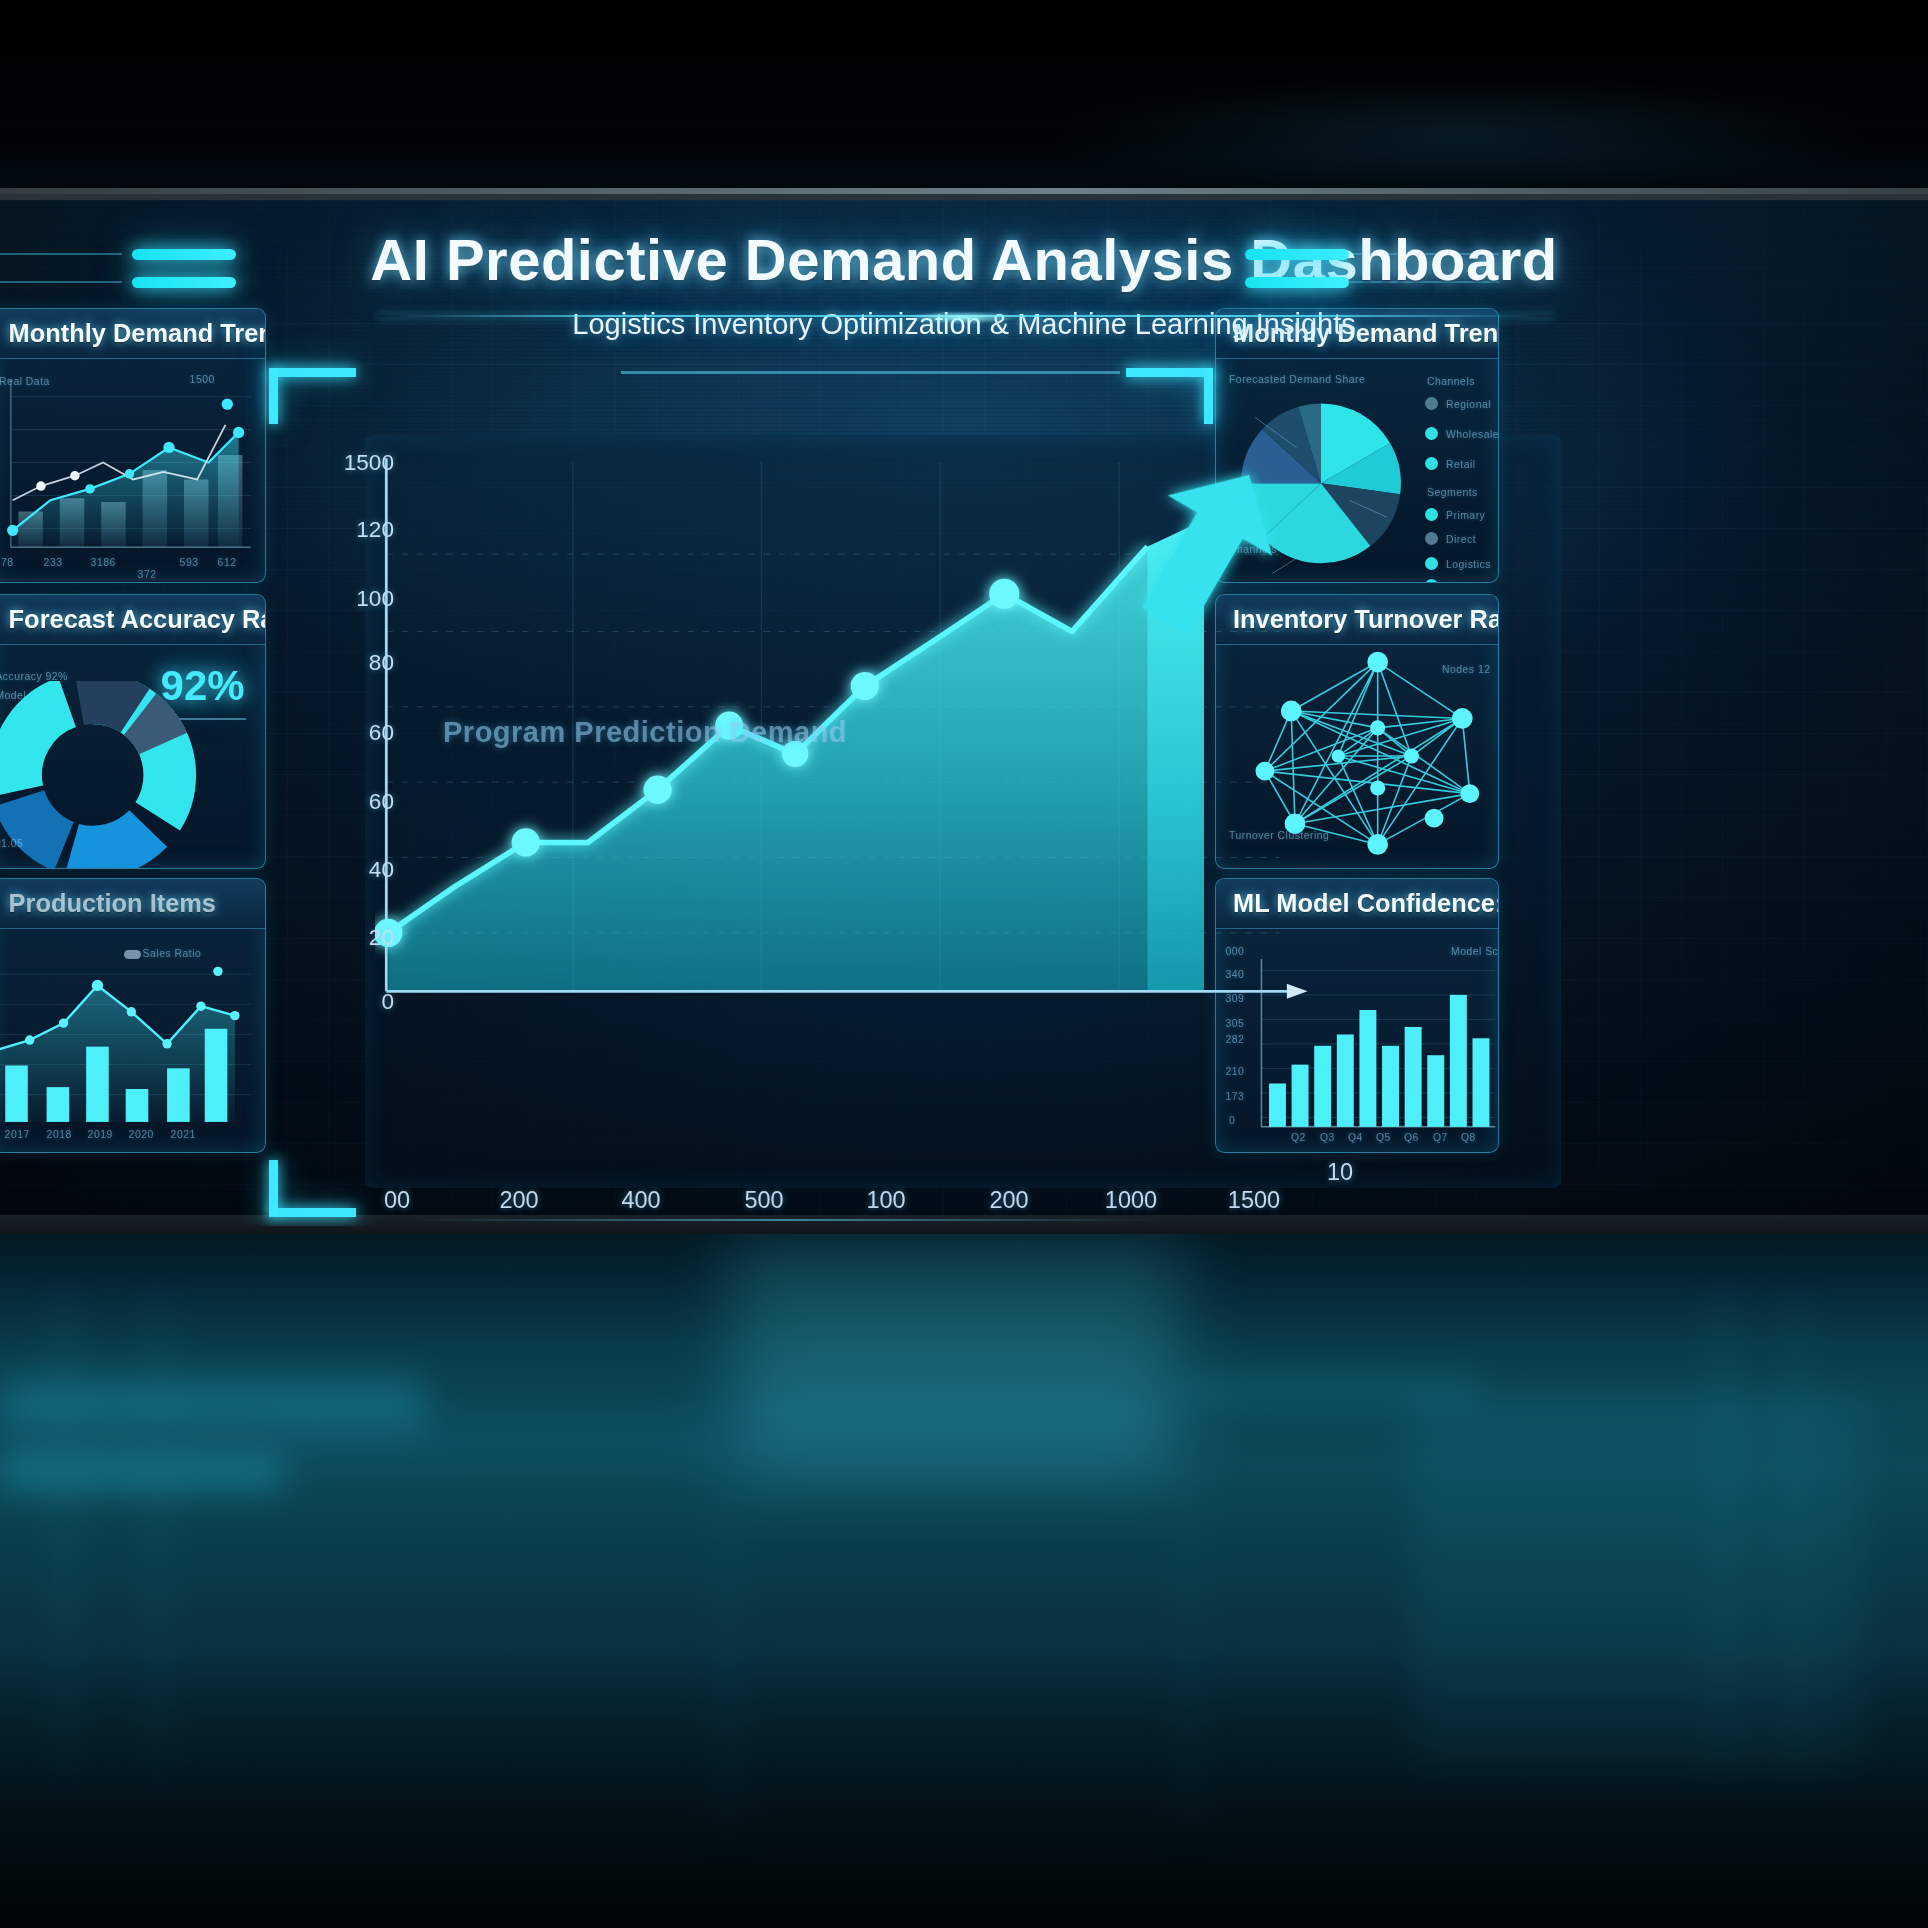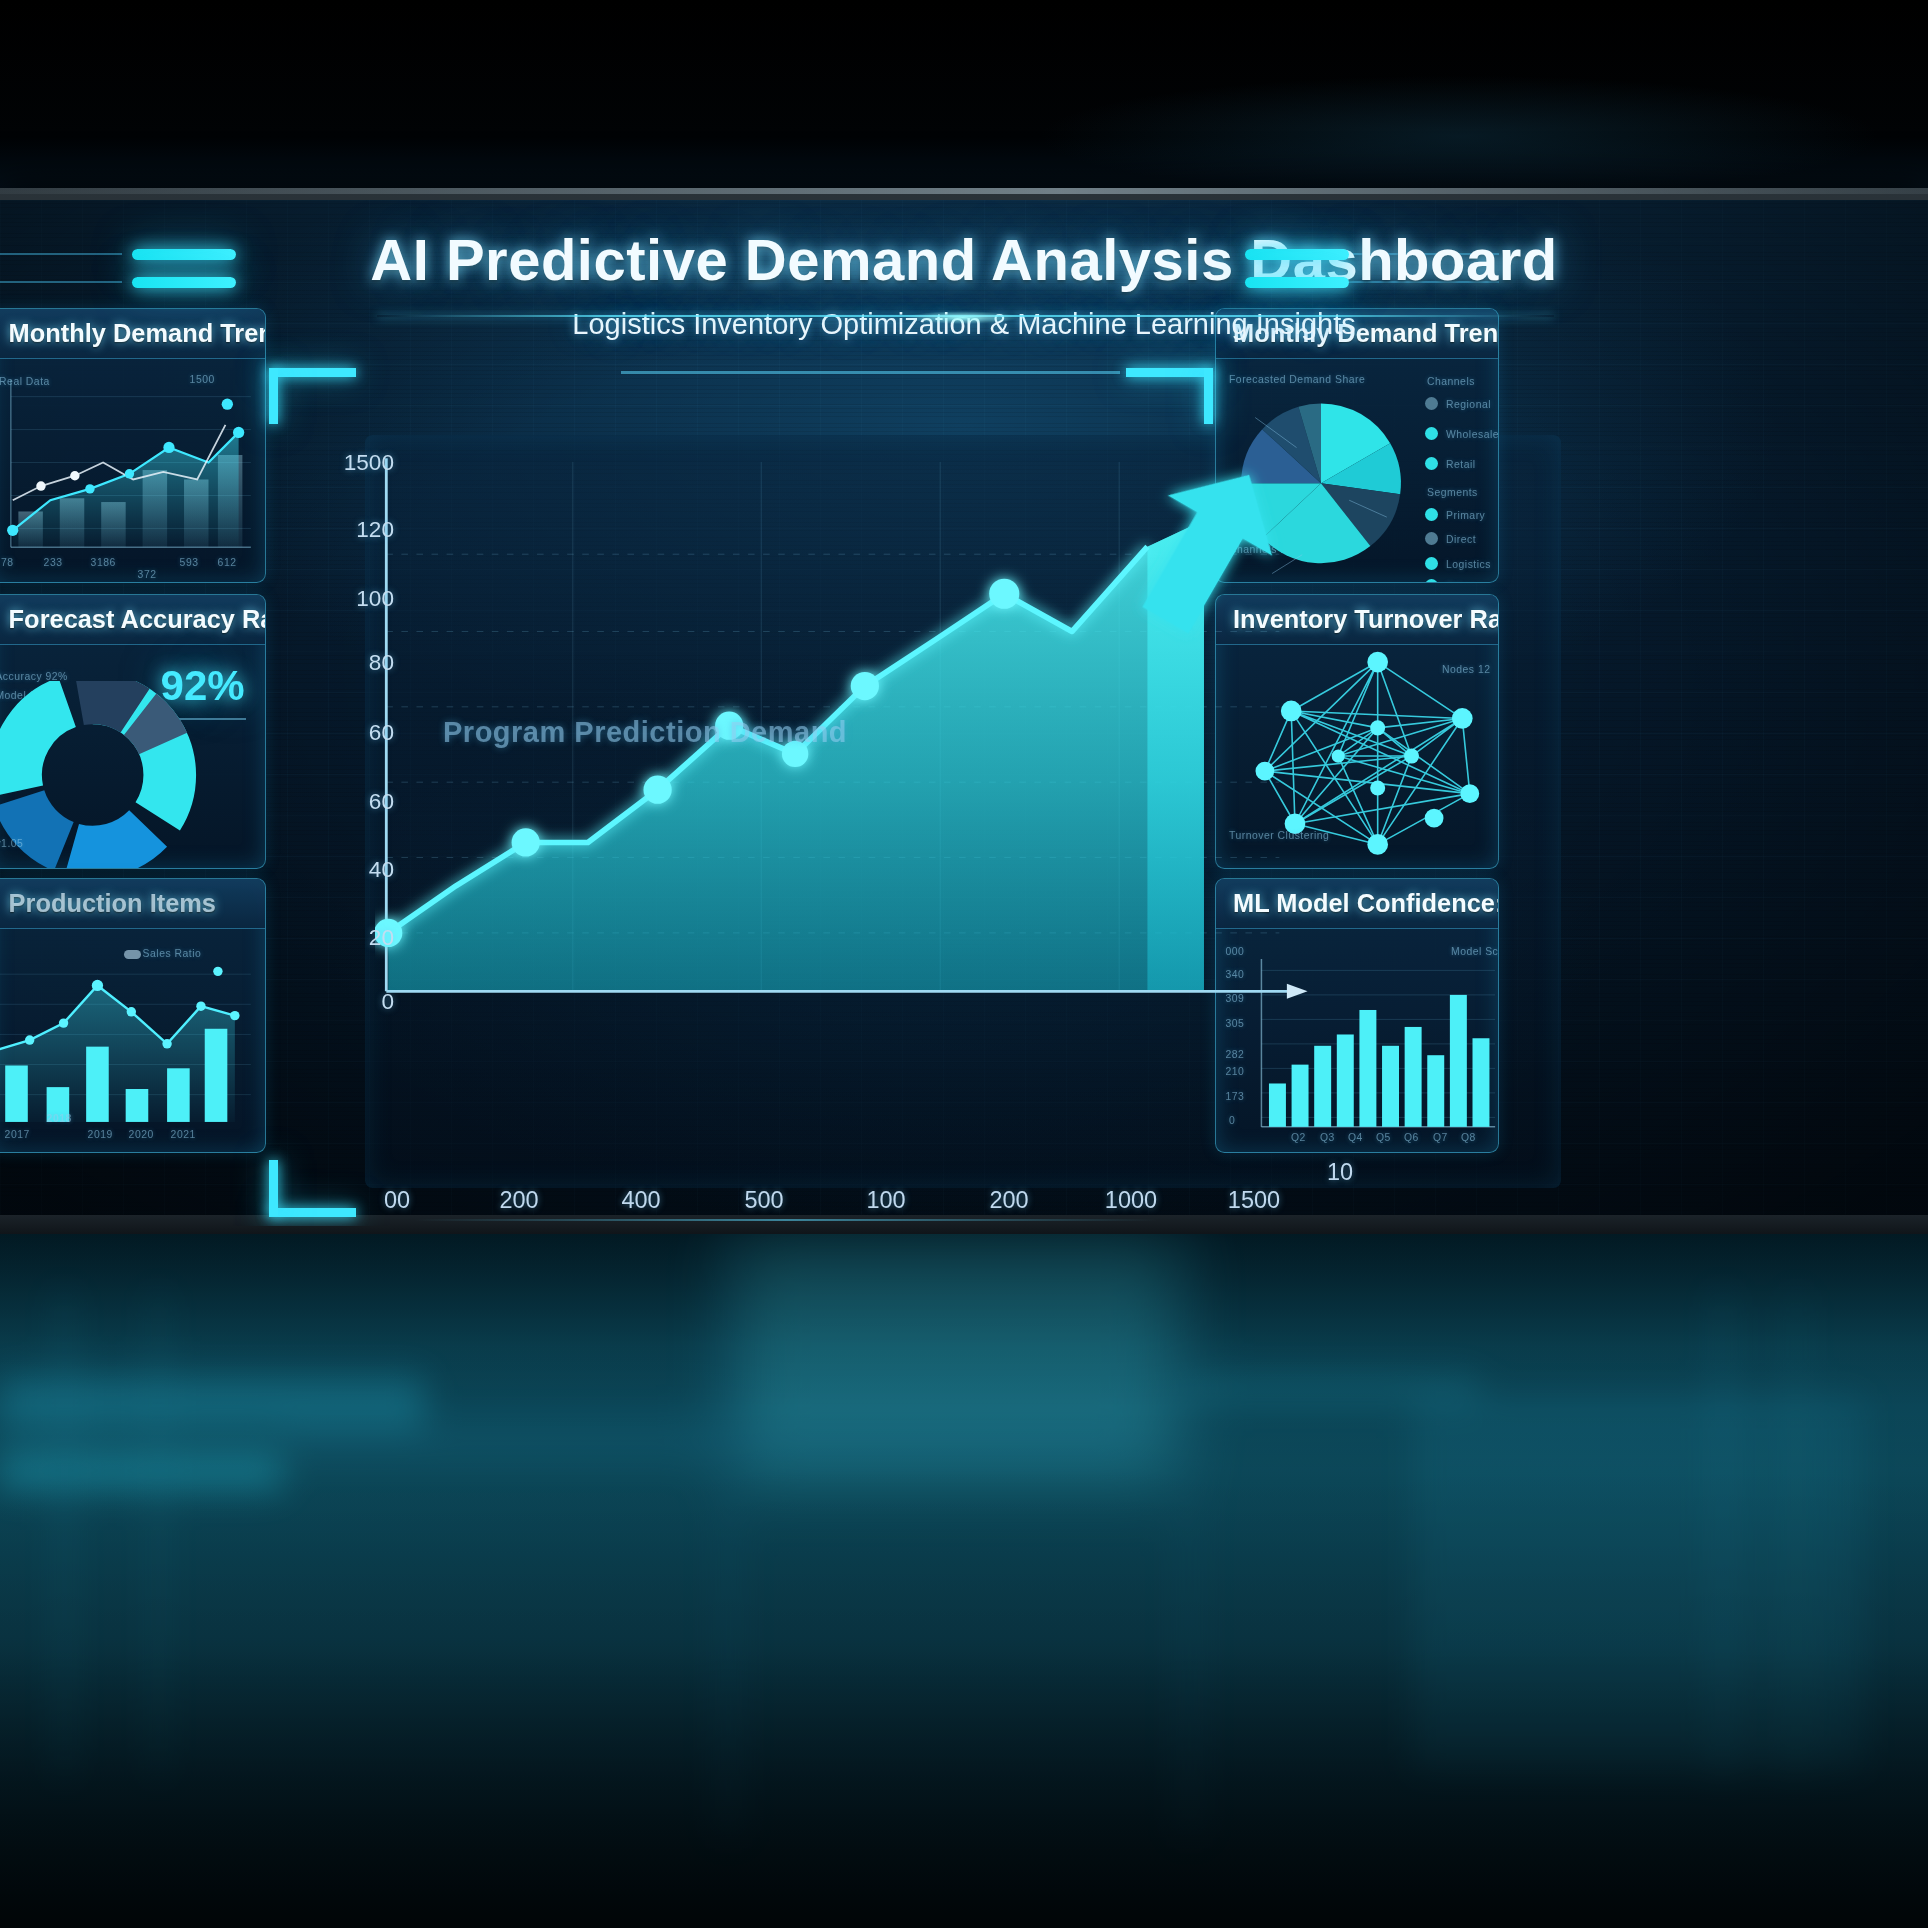--- a/index.html
+++ b/index.html
@@ -253,21 +253,21 @@
               <circle cx="76" cy="100" r="5"></circle>
             <circle cx="112" cy="60" r="6"></circle>
               <circle cx="148" cy="88" r="5"></circle>
               <circle cx="186" cy="122" r="5"></circle>
             <circle cx="222" cy="82" r="5"></circle>
               <circle cx="258" cy="92" r="5"></circle>
               <circle cx="240" cy="45" r="5"></circle>
             </g>
         </svg>
         <div class="micro" style="left:13px;top:200px;">2017</div>
-        <div class="micro" style="left:55px;top:184px;font-weight:bold;">2018</div>
+        <div class="micro" style="left:55px;top:200px;">2018</div>
         <div class="micro" style="left:96px;top:200px;">2019</div>
         <div class="micro" style="left:137px;top:200px;">2020</div>
         <div class="micro" style="left:179px;top:200px;">2021</div>
       </div>
     </div>
 
     <div class="panel" style="left:1215px;top:108px;width:282px;height:273px;">
       <div class="panel-head">
         <span class="panel-title">Monthly Demand Trend</span>
       </div>
@@ -347,21 +347,21 @@
     <div class="panel" style="left:1215px;top:678px;width:282px;height:273px;">
       <div class="panel-head">
         <span class="panel-title">ML Model Confidence: 88%</span>
       </div>
       <div class="panel-body">
         <div class="micro" style="left:235px;top:17px;">Model Score</div>
         <div class="micro" style="left:9.4px;top:17px;">000</div>
         <div class="micro" style="left:9.4px;top:40px;">340</div>
         <div class="micro" style="left:9.4px;top:64px;">309</div>
         <div class="micro" style="left:9.4px;top:89px;">305</div>
-        <div class="micro" style="left:9.4px;top:120px;text-align:center;">282</div>
+        <div class="micro" style="left:9.4px;top:105px;text-align:center;">282</div>
         <div class="micro" style="left:9.4px;top:137px;">210</div>
         <div class="micro" style="left:9.4px;top:162px;text-align:right;">173</div>
         <div class="micro" style="left:13px;top:186px;">0</div>
         <svg width="245" height="217" viewBox="0 0 260 230" style="position:absolute;left:36px;top:13px;">
           <g stroke="rgba(120,200,235,.18)" stroke-width="1">
             <line x1="10" y1="30" x2="258" y2="30"></line>
               <line x1="10" y1="56" x2="258" y2="56"></line>
             <line x1="10" y1="82" x2="258" y2="82"></line>
               <line x1="10" y1="108" x2="258" y2="108"></line>
             <line x1="10" y1="134" x2="258" y2="134"></line>

